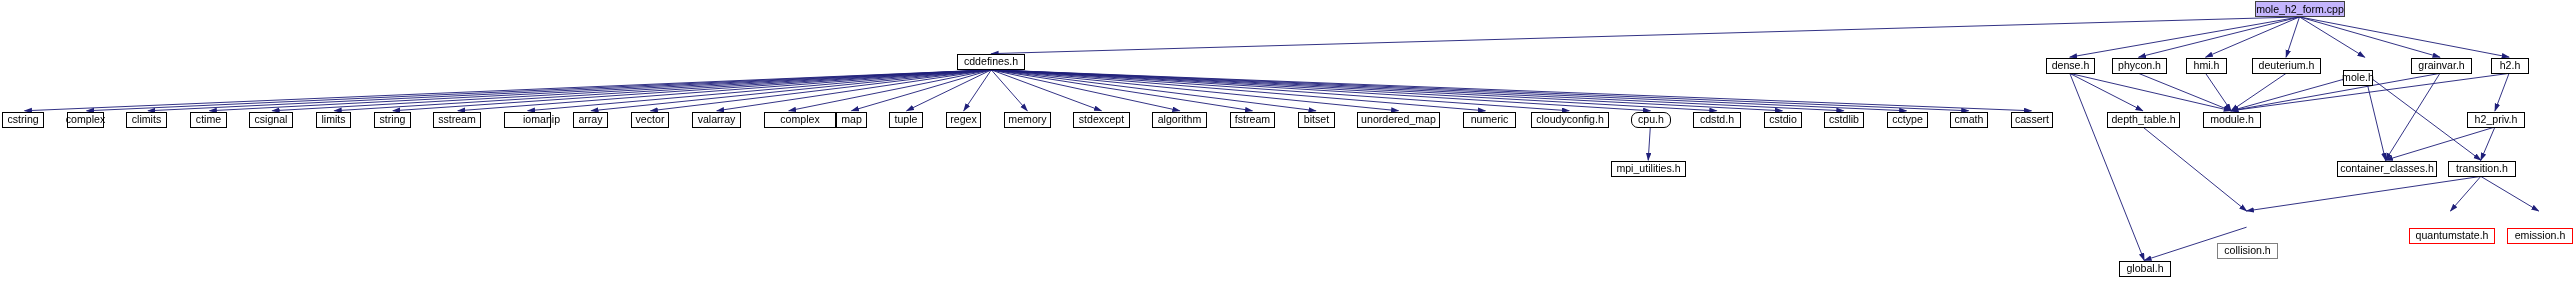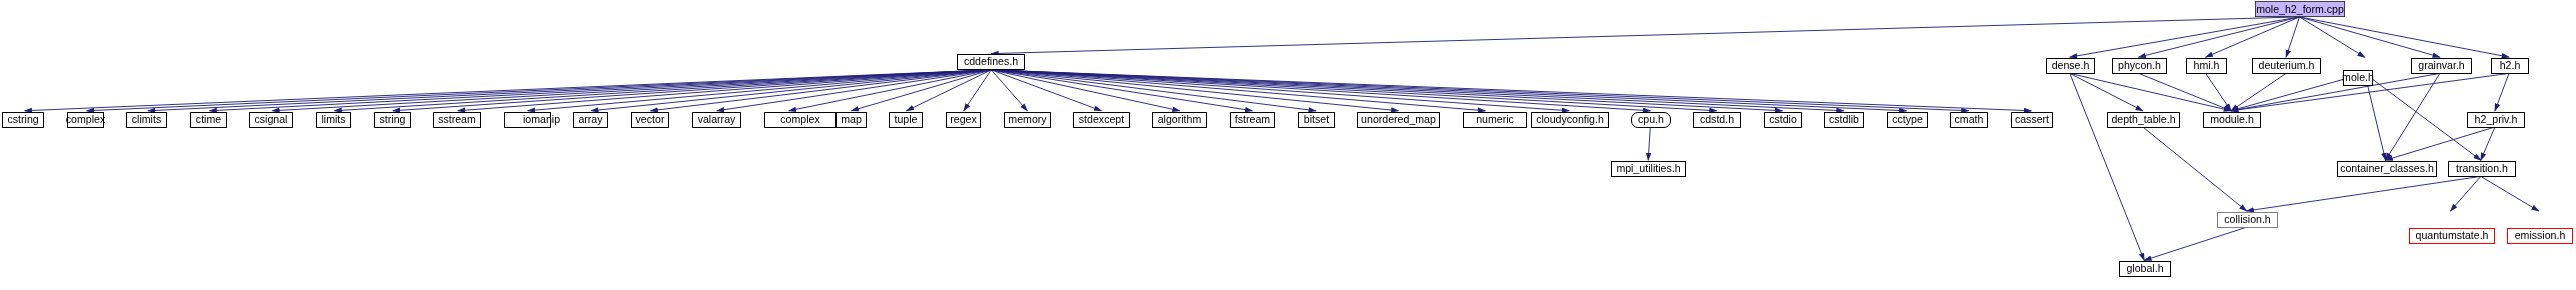--- a/index.html
+++ b/index.html
@@ -17,21 +17,21 @@
     display:flex;
     align-items:center;
     justify-content:center;
     white-space:nowrap;
     height:15.5px;
     z-index:5;
   }
   .node.root{background:#c4b5fd;border:0.7px solid #404040;}
   .node.bold{border:1.4px solid #000000;}
   .node.red{border:1.4px solid #ff0000;margin-top:16px;}
-  .node.gray{border:0.7px solid #808080;}
+  .node.gray{border:0.7px solid #808080;margin-top:31px;}
 </style>
 </head>
 <body>
 
 <div id="graph">
   <svg id="edges" xmlns="http://www.w3.org/2000/svg" viewBox="0 0 3647 411" width="2576" height="290">
     <defs>
       <marker id="arrow" markerWidth="9" markerHeight="9" refX="8" refY="3" orient="auto" markerUnits="strokeWidth">
         <path d="M0,0 L9,3 L0,6 z" fill="#1f1f7a"></path>
       </marker>
@@ -124,21 +124,21 @@
       <div class="node" style="left: 764px; top: 112px; width: 72px;">complex</div>
       <div class="node" style="left: 836px; top: 112px; width: 31px;">map</div>
       <div class="node" style="left: 889px; top: 112px; width: 34px;">tuple</div>
       <div class="node" style="left: 946px; top: 112px; width: 35px;">regex</div>
       <div class="node" style="left: 1004px; top: 112px; width: 47px;">memory</div>
       <div class="node" style="left: 1073px; top: 112px; width: 57px;">stdexcept</div>
       <div class="node" style="left: 1152px; top: 112px; width: 55px;">algorithm</div>
       <div class="node" style="left: 1230px; top: 112px; width: 45px;">fstream</div>
       <div class="node" style="left: 1298px; top: 112px; width: 37px;">bitset</div>
       <div class="node" style="left: 1357px; top: 112px; width: 83px;">unordered_map</div>
-      <div class="node" style="left: 1463px; top: 112px; width: 64px;">numeric</div>
+      <div class="node" style="left: 1463px; top: 112px; width: 53px;">numeric</div>
       <div class="node" style="left: 1531px; top: 112px; width: 78px;">cloudyconfig.h</div>
       <div class="node bold" style="left: 1631px; top: 112px; width: 40px; border-radius: 7px;">cpu.h</div>
       <div class="node bold" style="left: 1693px; top: 112px; width: 48px;">cdstd.h</div>
       <div class="node" style="left: 1764px; top: 112px; width: 38px;">cstdio</div>
       <div class="node" style="left: 1824px; top: 112px; width: 40px;">cstdlib</div>
       <div class="node" style="left: 1887px; top: 112px; width: 41px;">cctype</div>
       <div class="node" style="left: 1950px; top: 112px; width: 38px;">cmath</div>
       <div class="node" style="left: 2011px; top: 112px; width: 42px;">cassert</div>
       <div class="node bold" style="left: 2107px; top: 112px; width: 73px;">depth_table.h</div>
       <div class="node bold" style="left: 2203px; top: 112px; width: 58px;">module.h</div>

